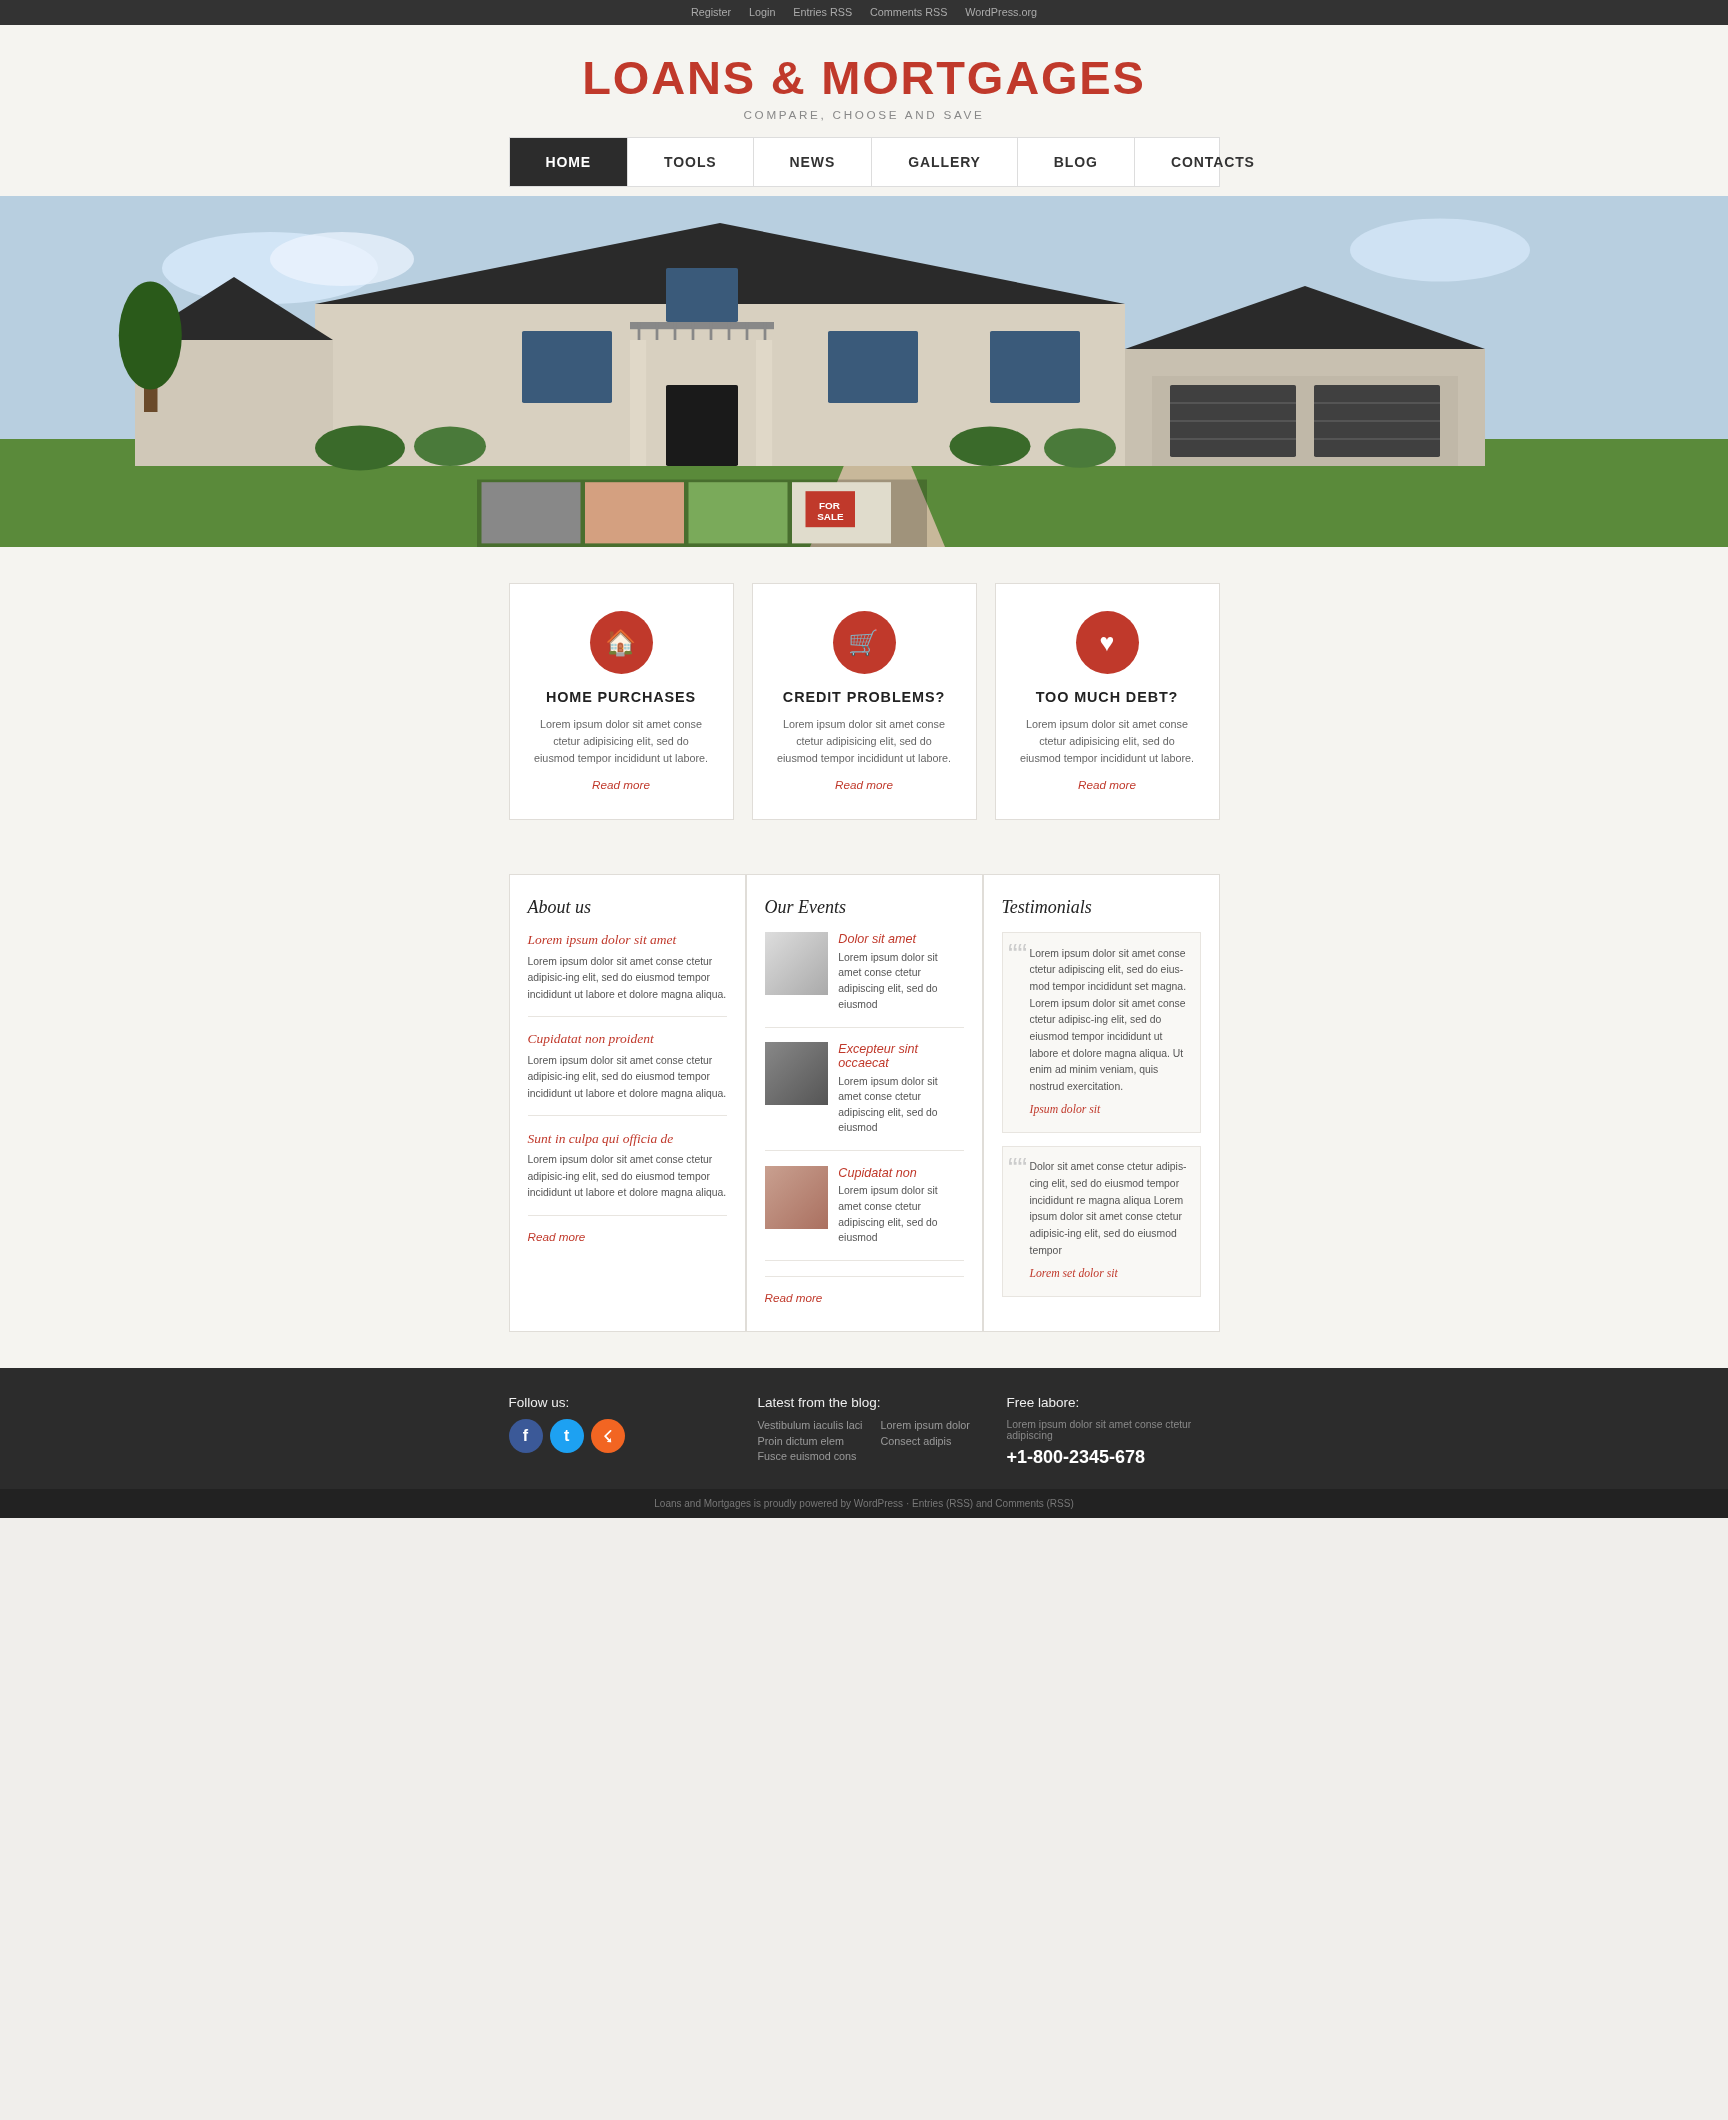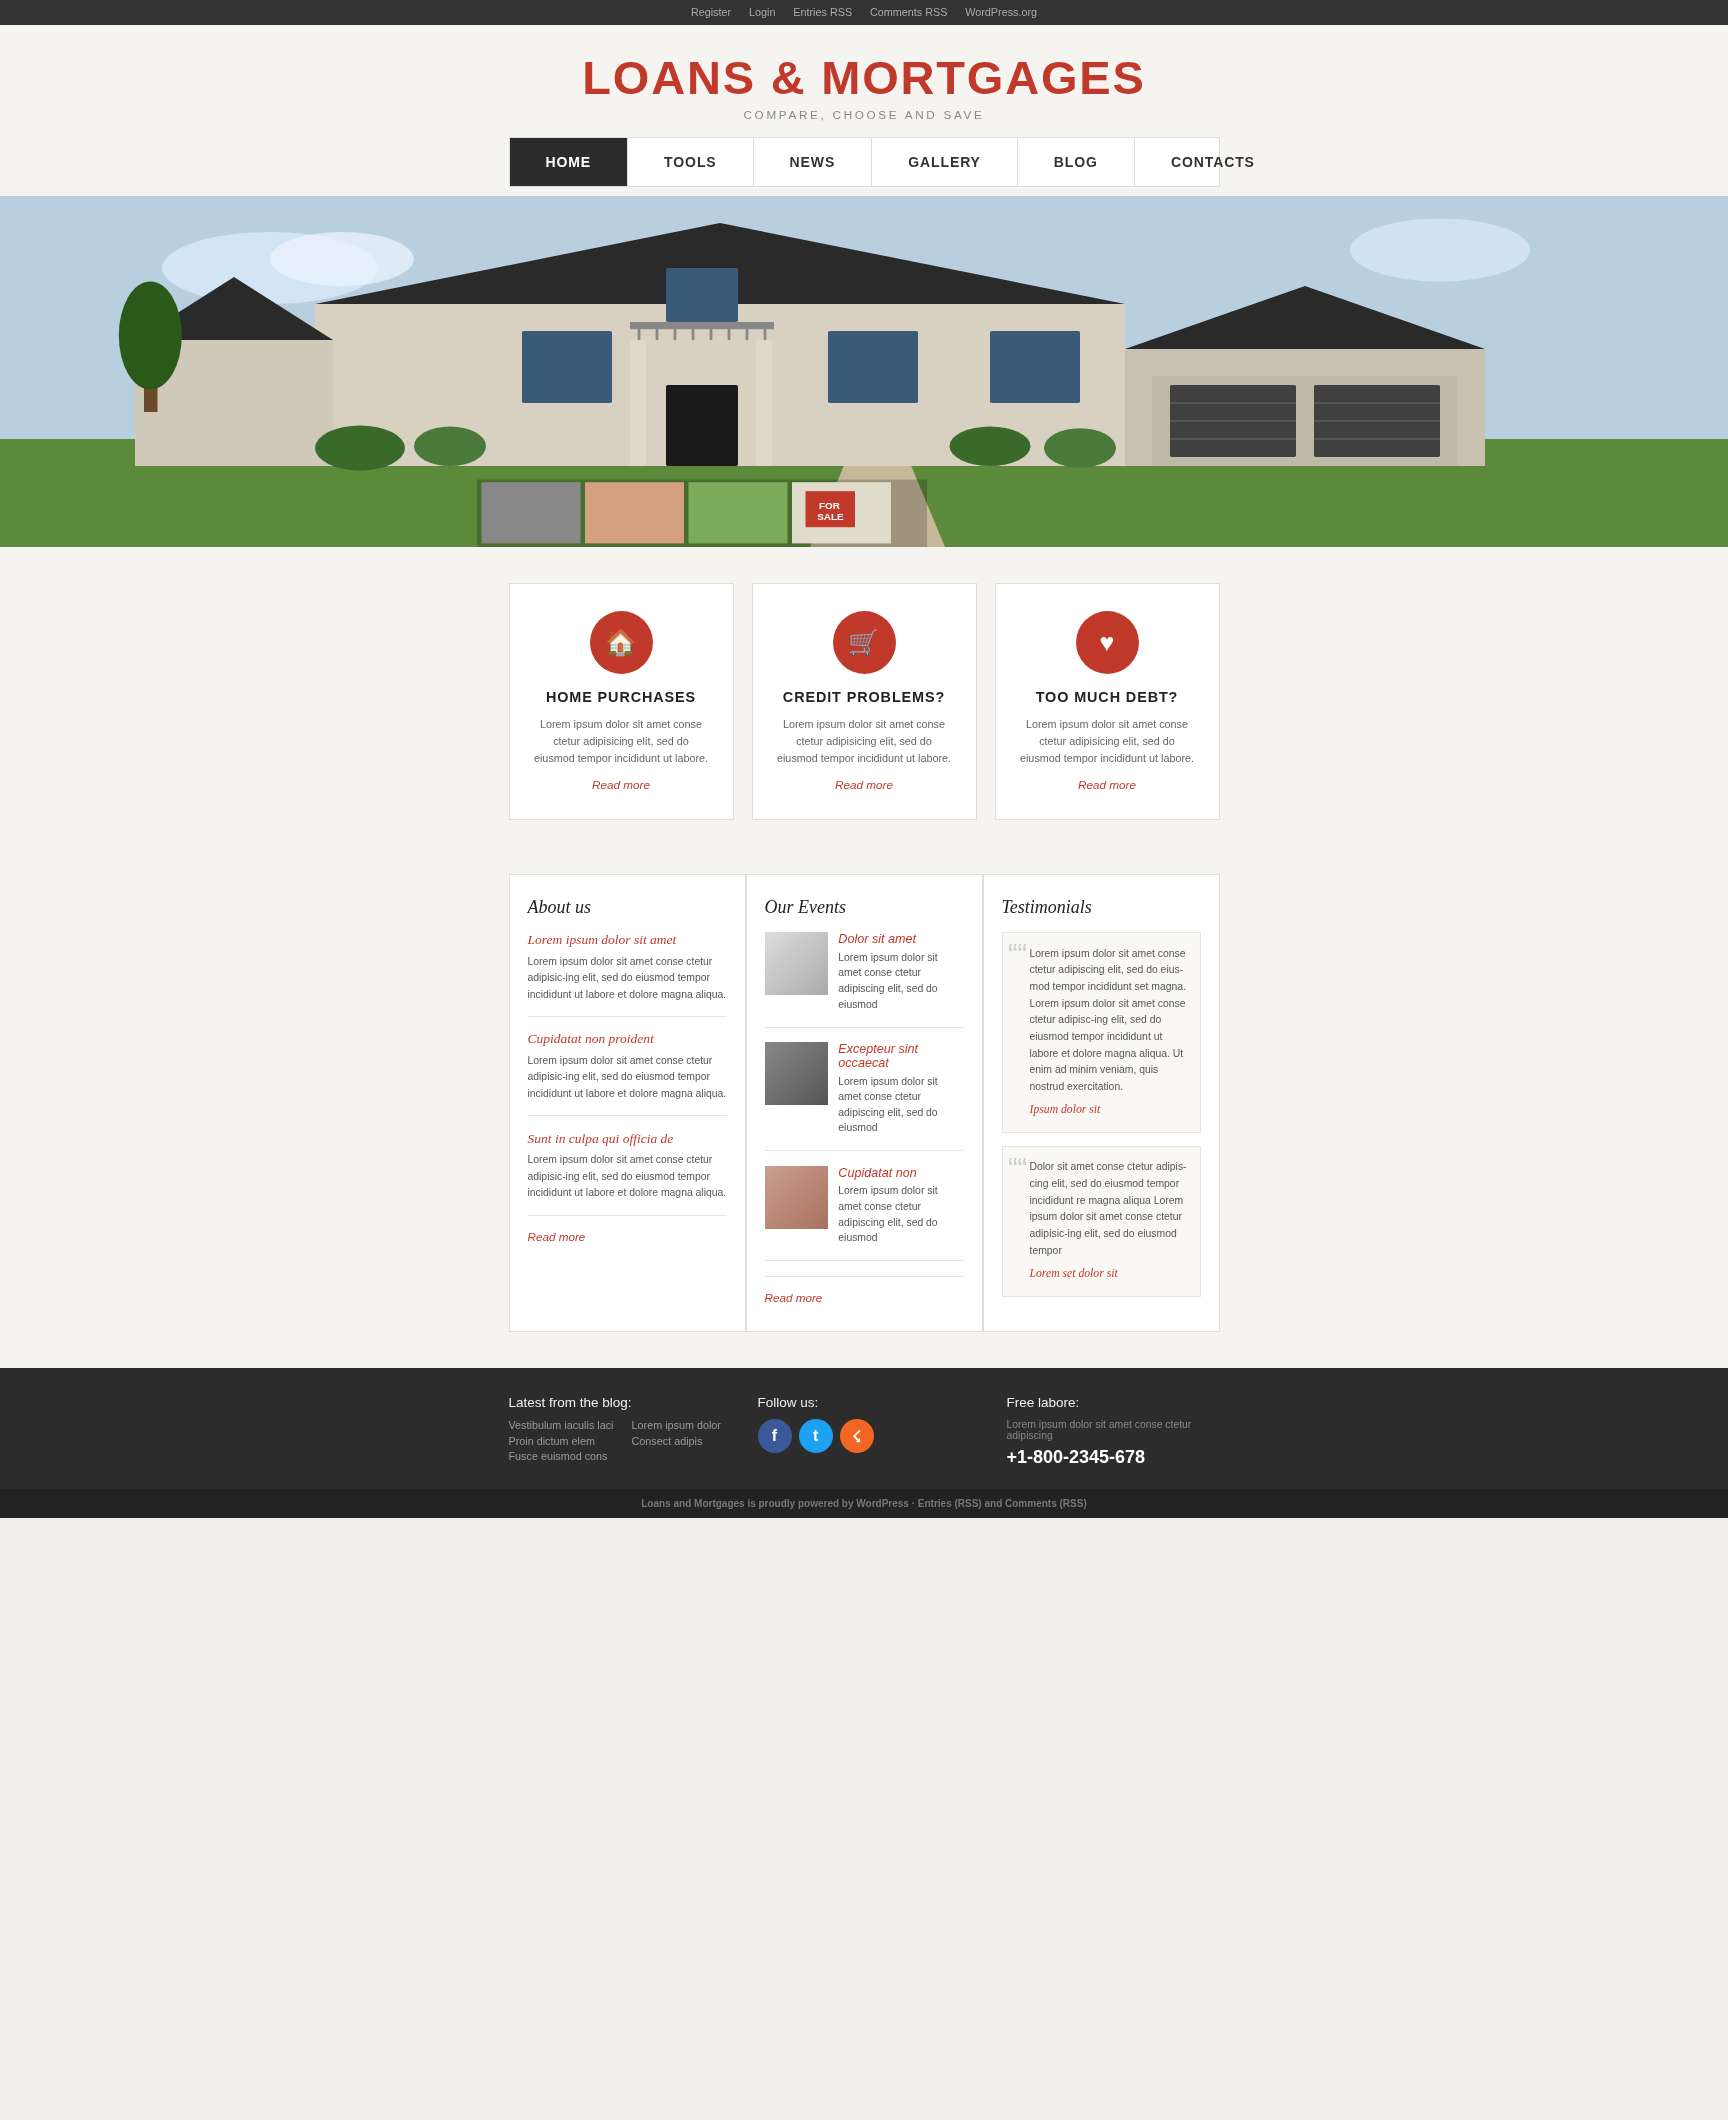--- a/index.html
+++ b/index.html
@@ -283,21 +283,20 @@
     .social-fb { background: #3b5998; }
     .social-tw { background: #1da1f2; }
     .social-rss { background: #f26522; }
 
     .footer-bottom {
       background: #222;
       text-align: center;
       padding: 9px;
       font-size: 10px;
       color: #777;
-      font-weight: bold;
     }
 
     
     .hero-svg {
       width: 100%;
       height: 351px;
       display: block;
     }
   </style>
 </head>
@@ -498,44 +497,44 @@
       </div>
     </div>
 
   </div>
 </div>
 
 <footer class="footer">
   <div class="footer-inner">
 
     <div class="footer-col">
+      <div class="footer-col-title">Follow us:</div>
+      <div class="social-icons">
+        <div class="social-icon social-fb">f</div>
+        <div class="social-icon social-tw">t</div>
+        <div class="social-icon social-rss">☇</div>
+      </div>
+    </div>
+
+    <div class="footer-col">
       <div class="footer-col-title">Latest from the blog:</div>
       <div style="display:flex;gap:18px;">
         <div>
           <a class="footer-link">Vestibulum iaculis laci</a>
           <a class="footer-link">Proin dictum elem</a>
           <a class="footer-link">Fusce euismod cons</a>
         </div>
         <div>
           <a class="footer-link">Lorem ipsum dolor</a>
           <a class="footer-link">Consect adipis</a>
         </div>
       </div>
     </div>
 
     <div class="footer-col">
-      <div class="footer-col-title">Follow us:</div>
-      <div class="social-icons">
-        <div class="social-icon social-fb">f</div>
-        <div class="social-icon social-tw">t</div>
-        <div class="social-icon social-rss">☇</div>
-      </div>
-    </div>
-
-    <div class="footer-col">
       <div class="footer-col-title">Free labore:</div>
       <div class="footer-small">Lorem ipsum dolor sit amet conse ctetur adipiscing</div>
       <div class="footer-phone">+1-800-2345-678</div>
     </div>
 
   </div>
 
   <div class="footer-bottom">
     <span>Loans and Mortgages is proudly powered by WordPress · Entries (RSS) and Comments (RSS)</span>
   </div>

